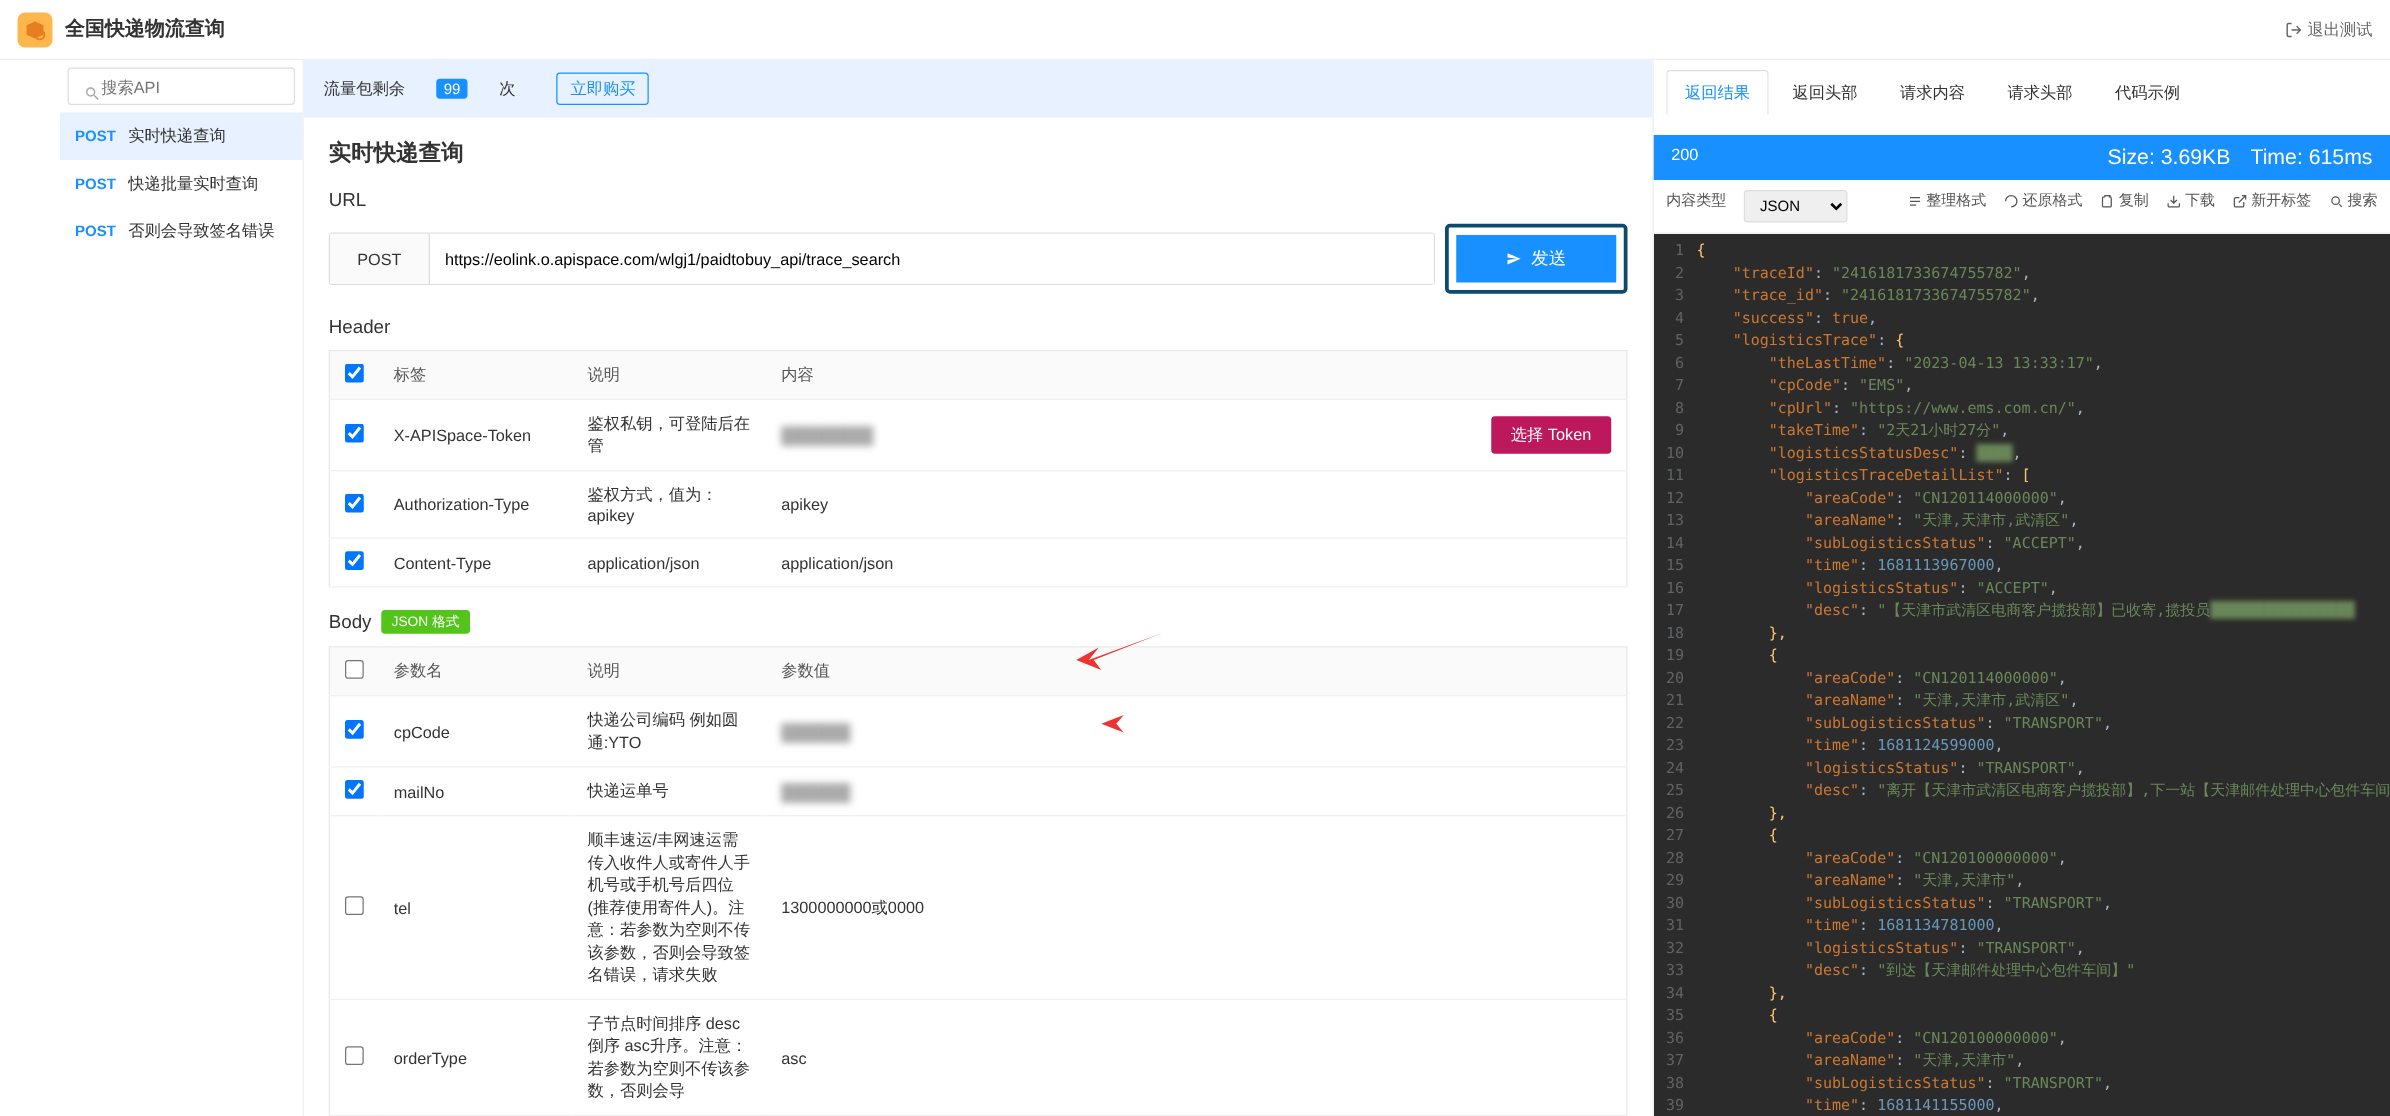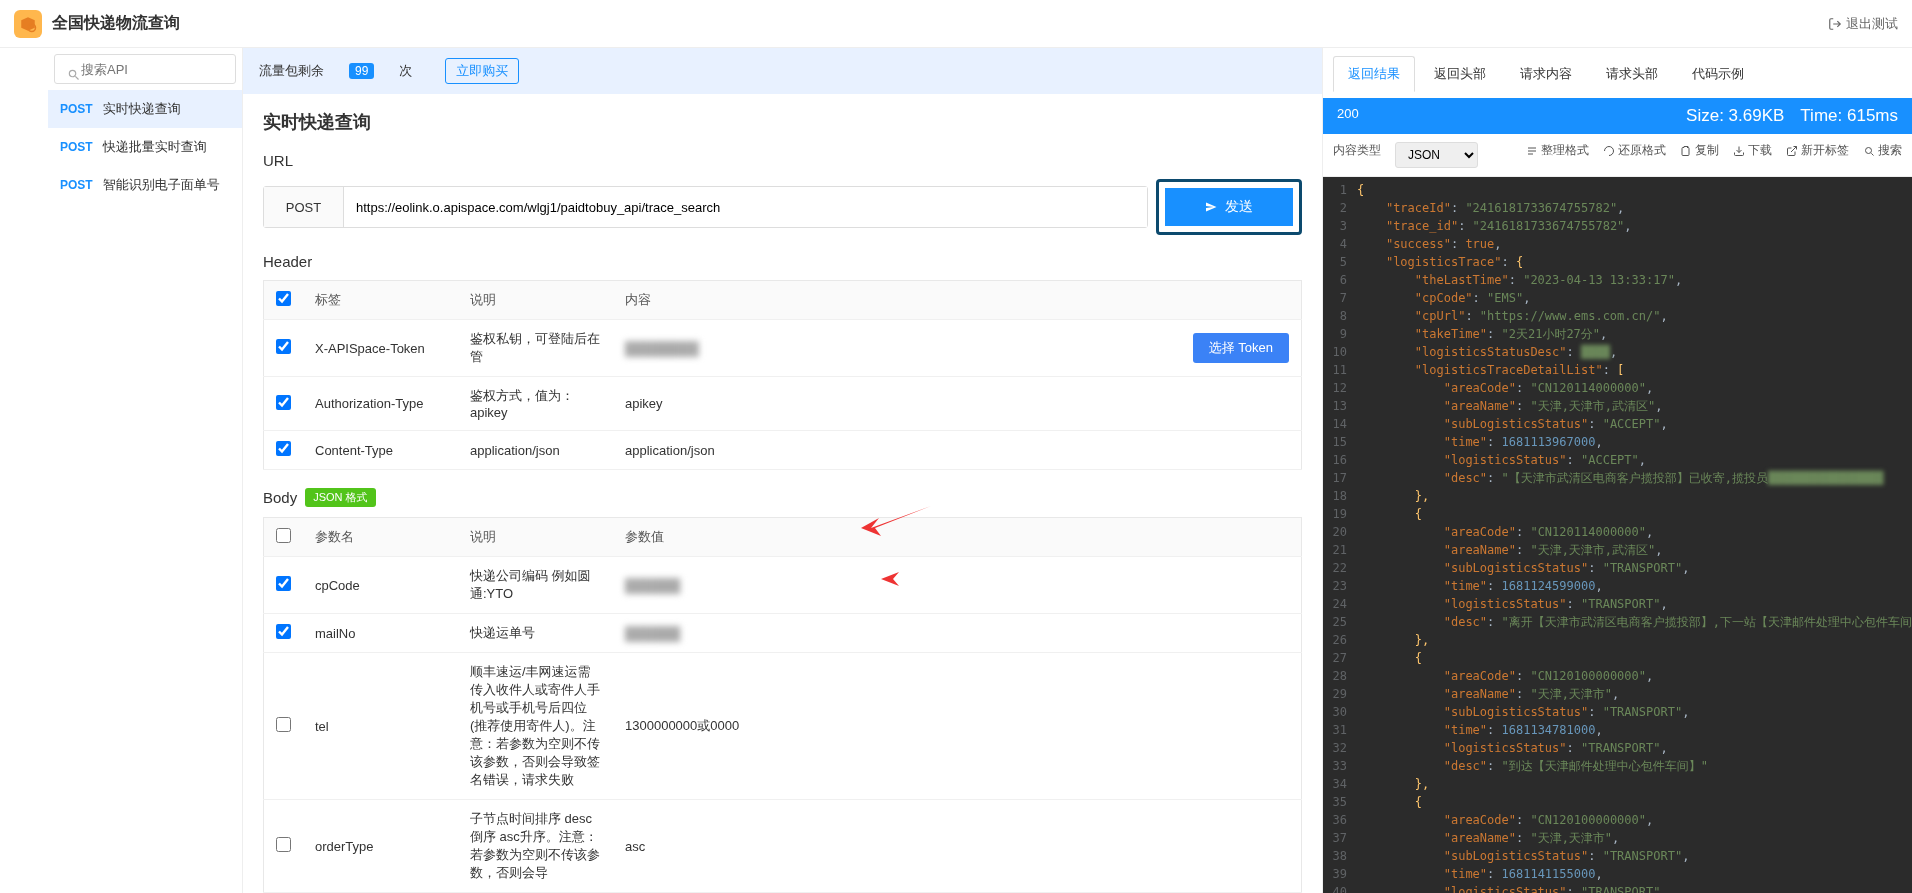--- a/index.html
+++ b/index.html
@@ -35,29 +35,29 @@
 .send-btn-wrap { border: 3px solid #0c4a6e; padding: 6px; border-radius: 4px; margin-left: 8px; }
 .send-btn { background: #1890ff; color: #fff; border: none; padding: 10px 40px; font-size: 14px; cursor: pointer; display: flex; align-items: center; gap: 8px; }
 .url-container { display: flex; align-items: center; }
 
 .tbl { width: 100%; border: 1px solid #e8e8e8; border-collapse: collapse; }
 .tbl th, .tbl td { text-align: left; padding: 10px 12px; font-size: 13px; font-weight: normal; border-bottom: 1px solid #f0f0f0; }
 .tbl th { background: #fafafa; color: #555; }
 .tbl .chk-col { width: 36px; text-align: center; }
 .tbl .col1 { width: 155px; }
 .tbl .col2 { width: 155px; }
-.token-btn { background: #3b82f6; color: #fff; border: none; padding: 6px 16px; border-radius: 3px; cursor: pointer; font-size: 13px; }
+.token-btn { background: #be185d; color: #fff; border: none; padding: 6px 16px; border-radius: 3px; cursor: pointer; font-size: 13px; }
 .chk { width: 15px; height: 15px; }
 .json-badge { background: #52c41a; color: #fff; padding: 2px 8px; border-radius: 3px; font-size: 11px; margin-left: 8px; }
 .body-header { display: flex; align-items: center; margin: 18px 0 10px; }
 .body-header .section-label { margin: 0; }
 .blur-cell { filter: blur(3px); color: #aaa; }
 
 .right { width: 590px; border-left: 1px solid #eee; display: flex; flex-direction: column; }
-.rtabs { display: flex; padding: 8px 10px 6px; gap: 4px; }
+.rtabs { display: flex; padding: 8px 10px 16px; gap: 4px; }
 .rtab { padding: 8px 14px; font-size: 13px; cursor: pointer; border: 1px solid transparent; border-radius: 3px 3px 0 0; }
 .rtab.active { border-color: #ddd; border-bottom-color: #fff; background: #fff; color: #1890ff; }
 .status-bar { background: #1890ff; color: #fff; padding: 8px 14px; display: flex; justify-content: space-between; font-size: 13px; }
 .status-meta { display: flex; gap: 16px; font-size: 17px; }
 .toolbar { display: flex; align-items: flex-start; padding: 8px 10px; gap: 14px; border-bottom: 1px solid #eee; font-size: 12px; }
 .content-type-label { color: #555; }
 .json-select { border: 1px solid #ddd; padding: 4px 20px 4px 8px; border-radius: 3px; font-size: 12px; }
 .tool-link { color: #555; cursor: pointer; display: flex; align-items: center; gap: 3px; }
 .tool-link svg { width: 12px; height: 12px; }
 
@@ -111,21 +111,21 @@
         <div class="nav-item active">
           <span class="nav-method">POST</span>
           <span class="nav-label">实时快递查询</span>
         </div>
         <div class="nav-item">
           <span class="nav-method">POST</span>
           <span class="nav-label">快递批量实时查询</span>
         </div>
         <div class="nav-item">
           <span class="nav-method">POST</span>
-          <span class="nav-label">智能识别电子面单号</span>
+          <span class="nav-label">否则会导致签名错误</span>
         </div>
       </div>
   </div>
 
   <div class="center">
     <div class="info-banner">
       <span>流量包剩余</span>
       <span class="info-badge">99</span>
       <span>次</span>
       <span class="buy-link">立即购买</span>

